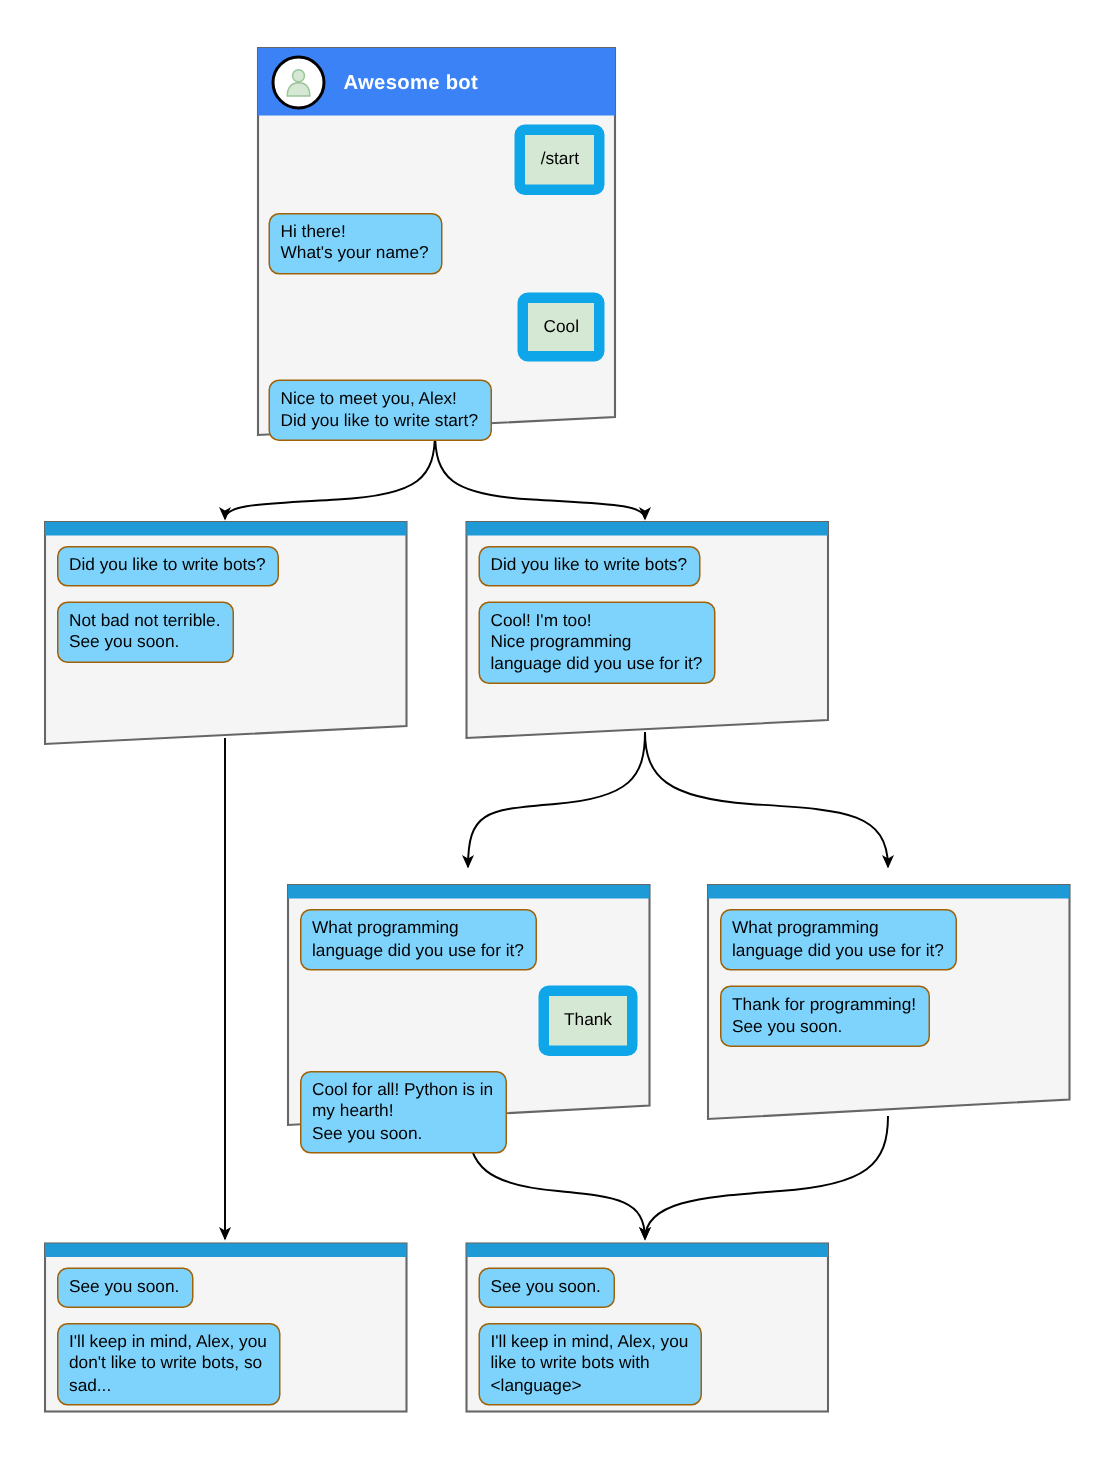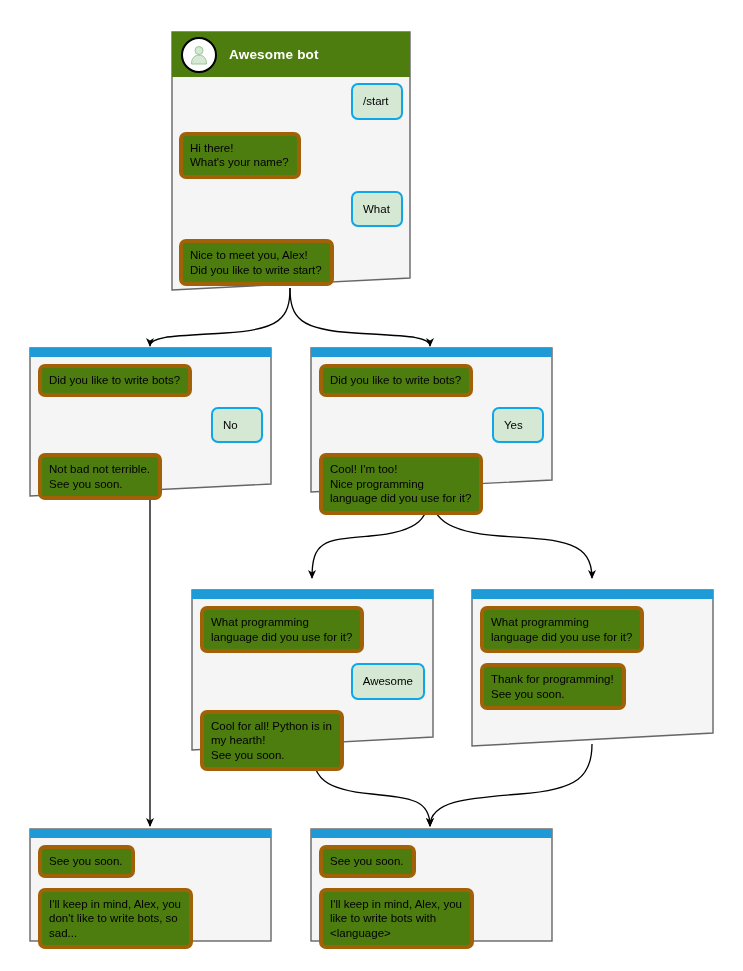--- a/index.html
+++ b/index.html
@@ -40,21 +40,21 @@
     position: absolute;
     left: 0; top: 0;
     width: 100%;
     height: 100%;
   }
   .chat-header {
     position: absolute;
     left: 0; top: 0;
     right: 0;
     height: 9px;
-    background: #4d7c0f;
+    background: #3b82f6;
   }
   .chat-header.tall {
     height: 45px;
     display: flex;
     align-items: center;
     padding-left: 9px;
     box-sizing: border-box;
   }
   .avatar {
     width: 36px;
@@ -89,26 +89,26 @@
     display: inline-block;
     font-size: 11.5px;
     line-height: 14.5px;
     color: #000000;
     padding: 5px 8px 5px 7px;
     border-radius: 7px;
     box-sizing: border-box;
     white-space: pre-line;
   }
   .bubble.bot {
-    background: #4d7c0f;
-    border: 4px solid #a16207;
+    background: #7dd3fc;
+    border: 1px solid #a16207;
   }
   .bubble.user {
     background: #d5e8d4;
-    border: 2px solid #0ea5e9;
+    border: 7px solid #0ea5e9;
   }
   .row { display: block; width: 100%; margin-bottom: 12px; }
   .row.right { text-align: right; }
   .row.left { text-align: left; }
   .row.tight { margin-bottom: 10px; }
   .bubble.user { min-width: 52px; text-align: left; padding: 9px 10px; }
 </style>
 </head>
 <body>
 
@@ -154,64 +154,58 @@
       </div>
       <div class="msgs under-tall">
         <div class="row right">
           <span class="bubble user">/start</span>
         </div>
         <div class="row left">
           <span class="bubble bot">Hi there!
 What's your name?</span>
         </div>
         <div class="row right">
-          <span class="bubble user">What</span>
+          <span class="bubble user">Cool</span>
         </div>
         <div class="row left">
           <span class="bubble bot">Nice to meet you, Alex!
 Did you like to write start?</span>
         </div>
       </div>
     </div>
   </div>
 
   <div class="node" style="left:29px; top:347px; width:243px; height:150px;">
     <svg class="node-shape" viewBox="0 0 243 150" preserveAspectRatio="none">
       <polygon points="1,1 242,1 242,137 1,149" fill="#f5f5f5" stroke="#666666" stroke-width="1.4"></polygon>
       <rect x="1" y="1" width="241" height="9" fill="#1e9ad6"></rect>
     </svg>
     <div class="node-inner">
       <div class="msgs">
         <div class="row left tight">
           <span class="bubble bot">Did you like to write bots?</span>
         </div>
-        <div class="row right tight">
-          <span class="bubble user">No</span>
-        </div>
         <div class="row left">
           <span class="bubble bot">Not bad not terrible.
 See you soon.</span>
         </div>
       </div>
     </div>
   </div>
 
   <div class="node" style="left:310px; top:347px; width:243px; height:146px;">
     <svg class="node-shape" viewBox="0 0 243 146" preserveAspectRatio="none">
       <polygon points="1,1 242,1 242,133 1,145" fill="#f5f5f5" stroke="#666666" stroke-width="1.4"></polygon>
       <rect x="1" y="1" width="241" height="9" fill="#1e9ad6"></rect>
     </svg>
     <div class="node-inner">
       <div class="msgs">
         <div class="row left tight">
           <span class="bubble bot">Did you like to write bots?</span>
         </div>
-        <div class="row right tight">
-          <span class="bubble user">Yes</span>
-        </div>
         <div class="row left">
           <span class="bubble bot">Cool! I'm too!
 Nice programming
 language did you use for it?</span>
         </div>
       </div>
     </div>
   </div>
 
   <div class="node" style="left:191px; top:589px; width:243px; height:162px;">
@@ -219,21 +213,21 @@
       <polygon points="1,1 242,1 242,148 1,161" fill="#f5f5f5" stroke="#666666" stroke-width="1.4"></polygon>
       <rect x="1" y="1" width="241" height="9" fill="#1e9ad6"></rect>
     </svg>
     <div class="node-inner">
       <div class="msgs">
         <div class="row left tight">
           <span class="bubble bot">What programming
 language did you use for it?</span>
         </div>
         <div class="row right tight">
-          <span class="bubble user">Awesome</span>
+          <span class="bubble user">Thank</span>
         </div>
         <div class="row left">
           <span class="bubble bot">Cool for all! Python is in
 my hearth!
 See you soon.</span>
         </div>
       </div>
     </div>
   </div>
 

